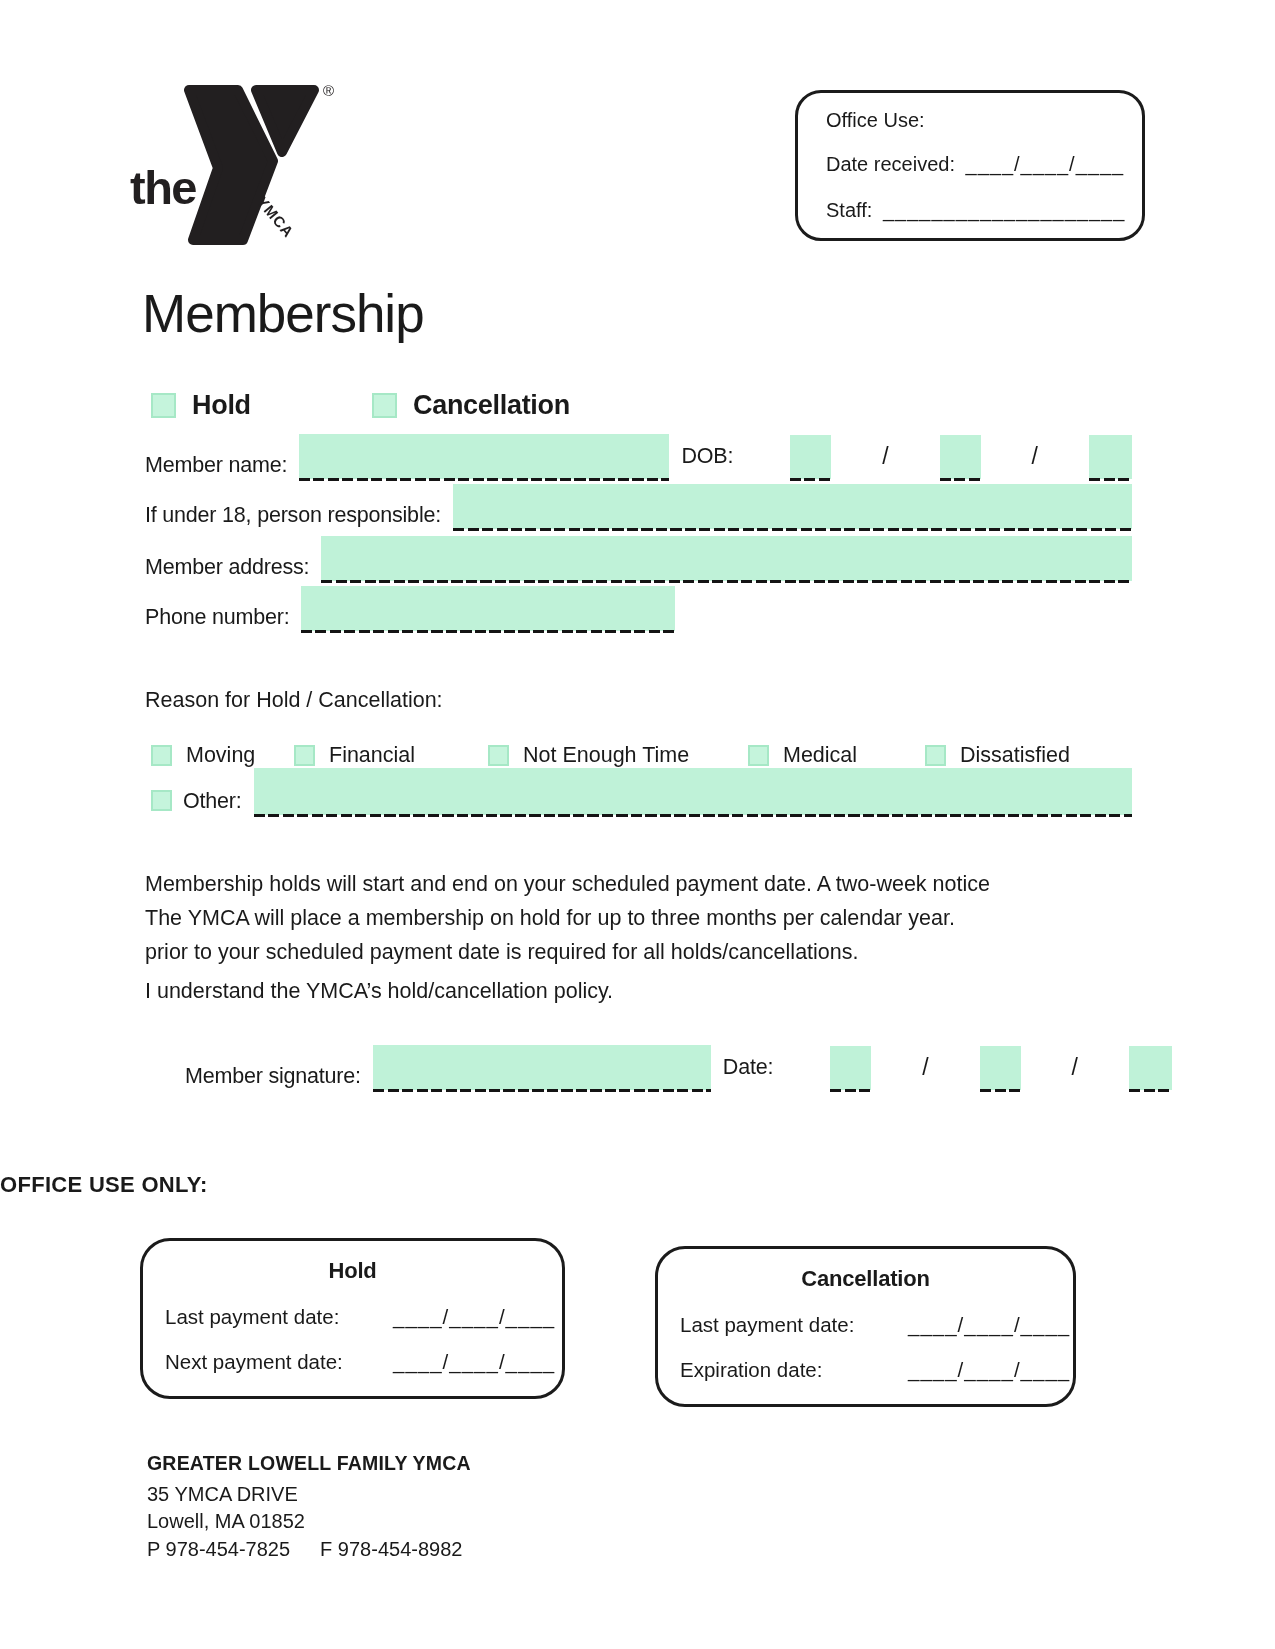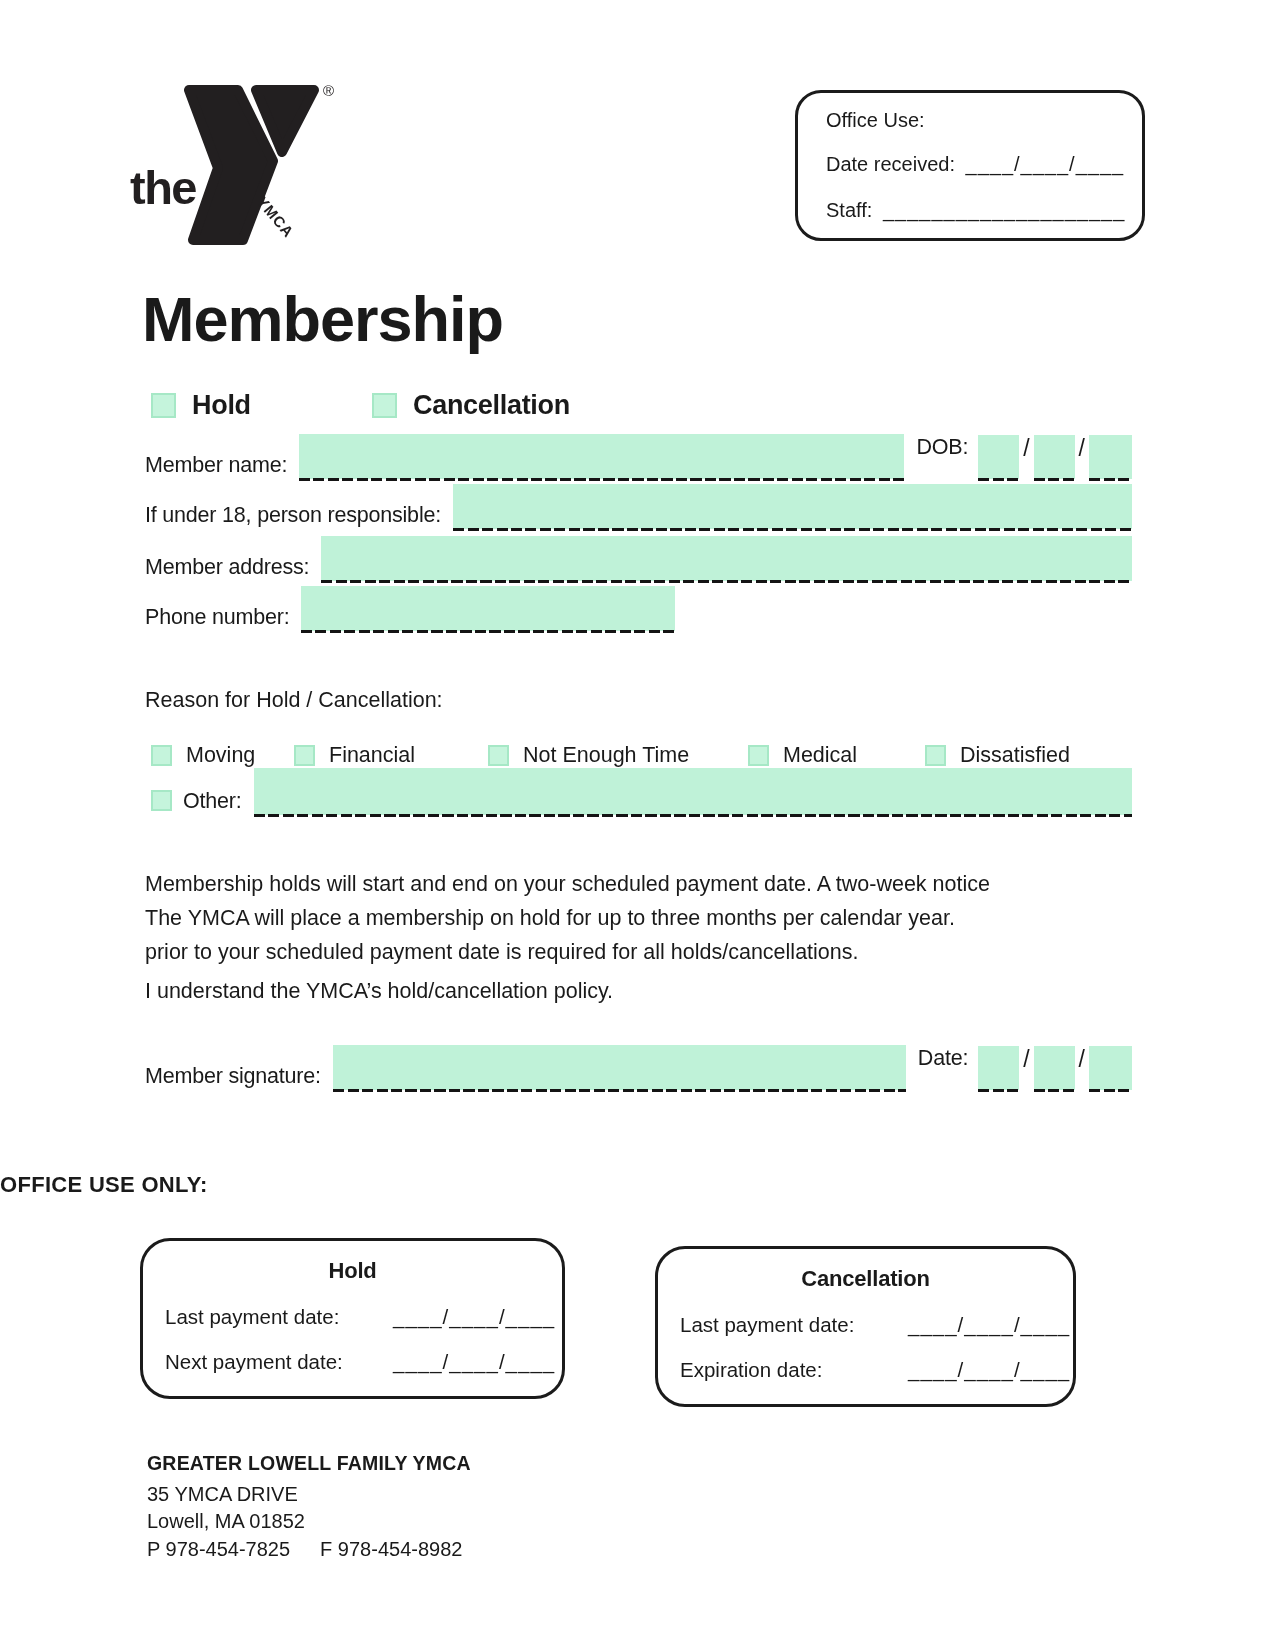--- a/index.html
+++ b/index.html
@@ -16,47 +16,47 @@
     position:absolute; left:795px; top:90px; width:350px; height:151px;
     border:3px solid #1b1b1b; border-radius:26px; box-sizing:border-box;
   }
   .ob-line { position:absolute; left:28px; font-size:20px; white-space:nowrap; }
   .ob-line.l1 { top:16px; }
   .ob-line.l2 { top:60px; }
   .ob-line.l3 { top:106px; }
   .ob-blank { margin-left:5px; letter-spacing:1px; }
 
   
-  .title { position:absolute; left:142px; top:283px; font-size:63px; font-weight:700; letter-spacing:-1px; }
+  .title { position:absolute; left:142px; top:283px; font-size:53px; font-weight:400; letter-spacing:-1px; }
 
   .choice { position:absolute; top:390px; display:flex; align-items:center; gap:16px; }
   .choice .clbl { font-size:27px; font-weight:700; letter-spacing:-0.3px; }
   .cb  { width:25px; height:25px; background:#c5f4dc; border:2px solid #a6e8c6; box-sizing:border-box; }
   .cb2 { width:21px; height:21px; background:#c5f4dc; border:2px solid #a6e8c6; box-sizing:border-box; flex:0 0 auto; }
 
   
   .row { position:absolute; left:145px; width:987px; display:flex; align-items:flex-end; }
   .lbl { font-size:21.5px; white-space:nowrap; padding-bottom:1px; letter-spacing:-0.2px; }
   .field { position:relative; background:#bff2d8; height:45px; }
   .field::after {
     content:""; position:absolute; left:0; right:0; bottom:-2px; height:3px;
     background:repeating-linear-gradient(to right, #141414 0 11px, transparent 11px 14.5px);
   }
   .grow { flex:1 1 auto; margin-left:12px; }
   .mini { width:41px; height:44px; flex:0 0 auto; }
   .slash { font-size:23px; padding:0 4px 1px 4px; flex:0 0 auto; }
-  .dgroup { display:flex; align-items:flex-start; margin-left:12px; flex:0 0 auto; }
+  .dgroup { display:flex; align-items:center; margin-left:12px; flex:0 0 auto;gap:47px; }
   .dgroup .lbl { margin-right:10px; }
 
   #row-name      { top:434px; }
   #row-under18   { top:484px; }
   #row-address   { top:536px; }
   #row-phone     { top:586px; }
   #row-phone .field { flex:0 0 374px; }
-  #row-signature { top:1045px; }
+  #row-signature { top:1045px;margin-left:40px; }
 
   .reason-label { position:absolute; left:145px; top:688px; font-size:21.5px; }
   .reason-item  { position:absolute; top:743px; display:flex; align-items:center; gap:14px; }
   .reason-item .rlbl { font-size:21.5px; white-space:nowrap; }
   #reason-moving    { left:151px; }
   #reason-financial { left:294px; }
   #reason-time      { left:488px; }
   #reason-medical   { left:748px; }
   #reason-dissat    { left:925px; }
 

